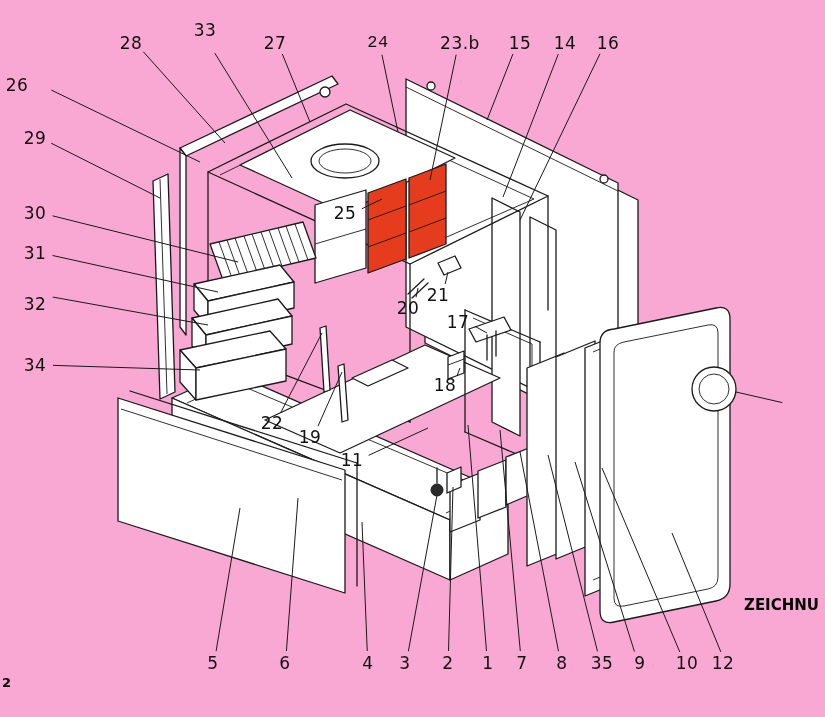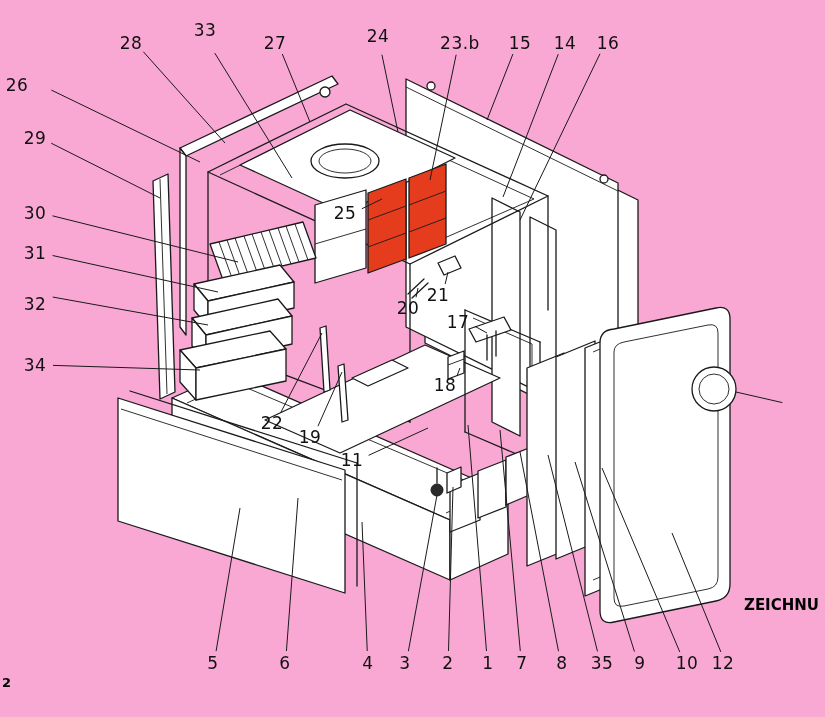--- a/index.html
+++ b/index.html
@@ -230,21 +230,21 @@
         <line x1="634.4615035561604" y1="651.5821765619307" x2="575" y2="462"></line>
         <line x1="679.8074624307493" y1="651.9996484234989" x2="602" y2="468"></line>
         <line x1="720.87876987125" y1="651.9790486102679" x2="672" y2="533"></line>
       </g>
   </svg>
 
   <div>
       <div class="part-label" style="left: 131px; top: 43px;">28</div>
       <div class="part-label" style="left: 205px; top: 30px;">33</div>
       <div class="part-label" style="left: 275px; top: 43px;">27</div>
-      <div class="part-label" style="left: 378px; top: 36px;">24</div>
+      <div class="part-label" style="left: 378px; top: 42px; font-family: Liberation Mono, monospace;">24</div>
       <div class="part-label" style="left: 460px; top: 43px; text-align: right;">23.b</div>
       <div class="part-label" style="left: 520px; top: 43px;">15</div>
       <div class="part-label" style="left: 565px; top: 43px;">14</div>
       <div class="part-label" style="left: 608px; top: 43px;">16</div>
       <div class="part-label" style="left: 17px; top: 85px;">26</div>
       <div class="part-label" style="left: 35px; top: 138px;">29</div>
       <div class="part-label" style="left: 35px; top: 213px;">30</div>
       <div class="part-label" style="left: 35px; top: 253px;">31</div>
       <div class="part-label" style="left: 35px; top: 304px;">32</div>
       <div class="part-label" style="left: 35px; top: 365px;">34</div>

